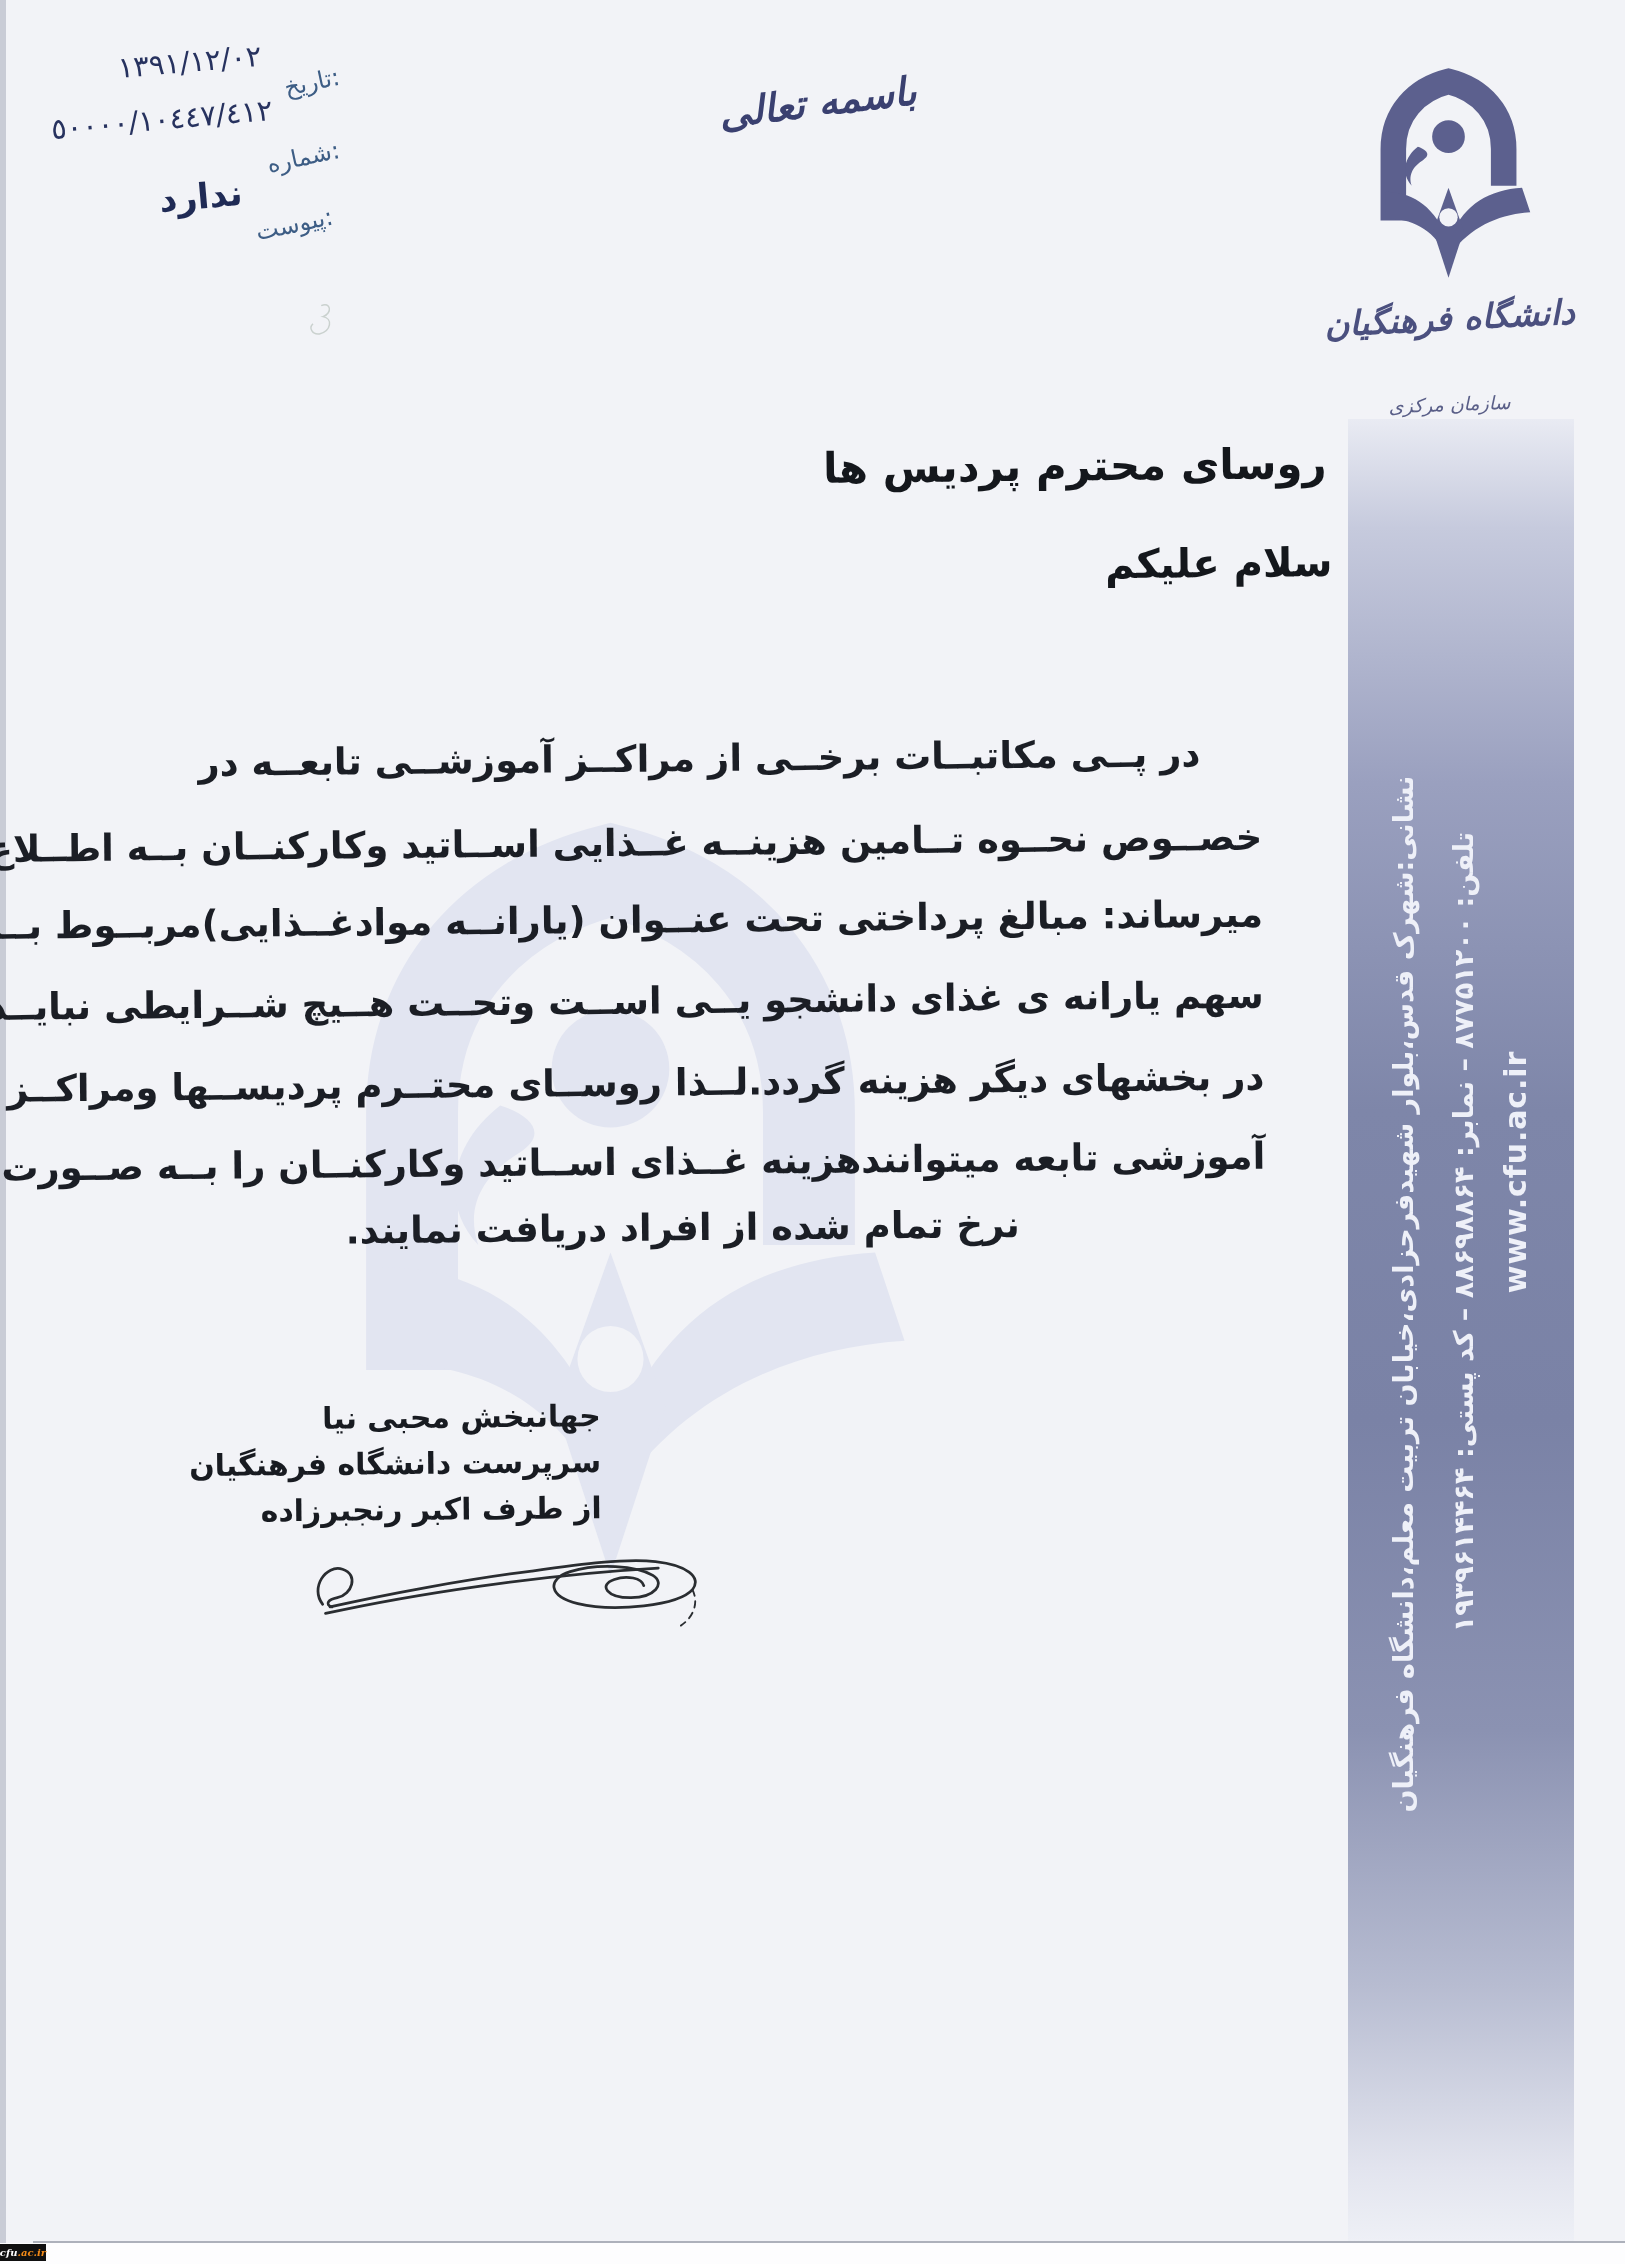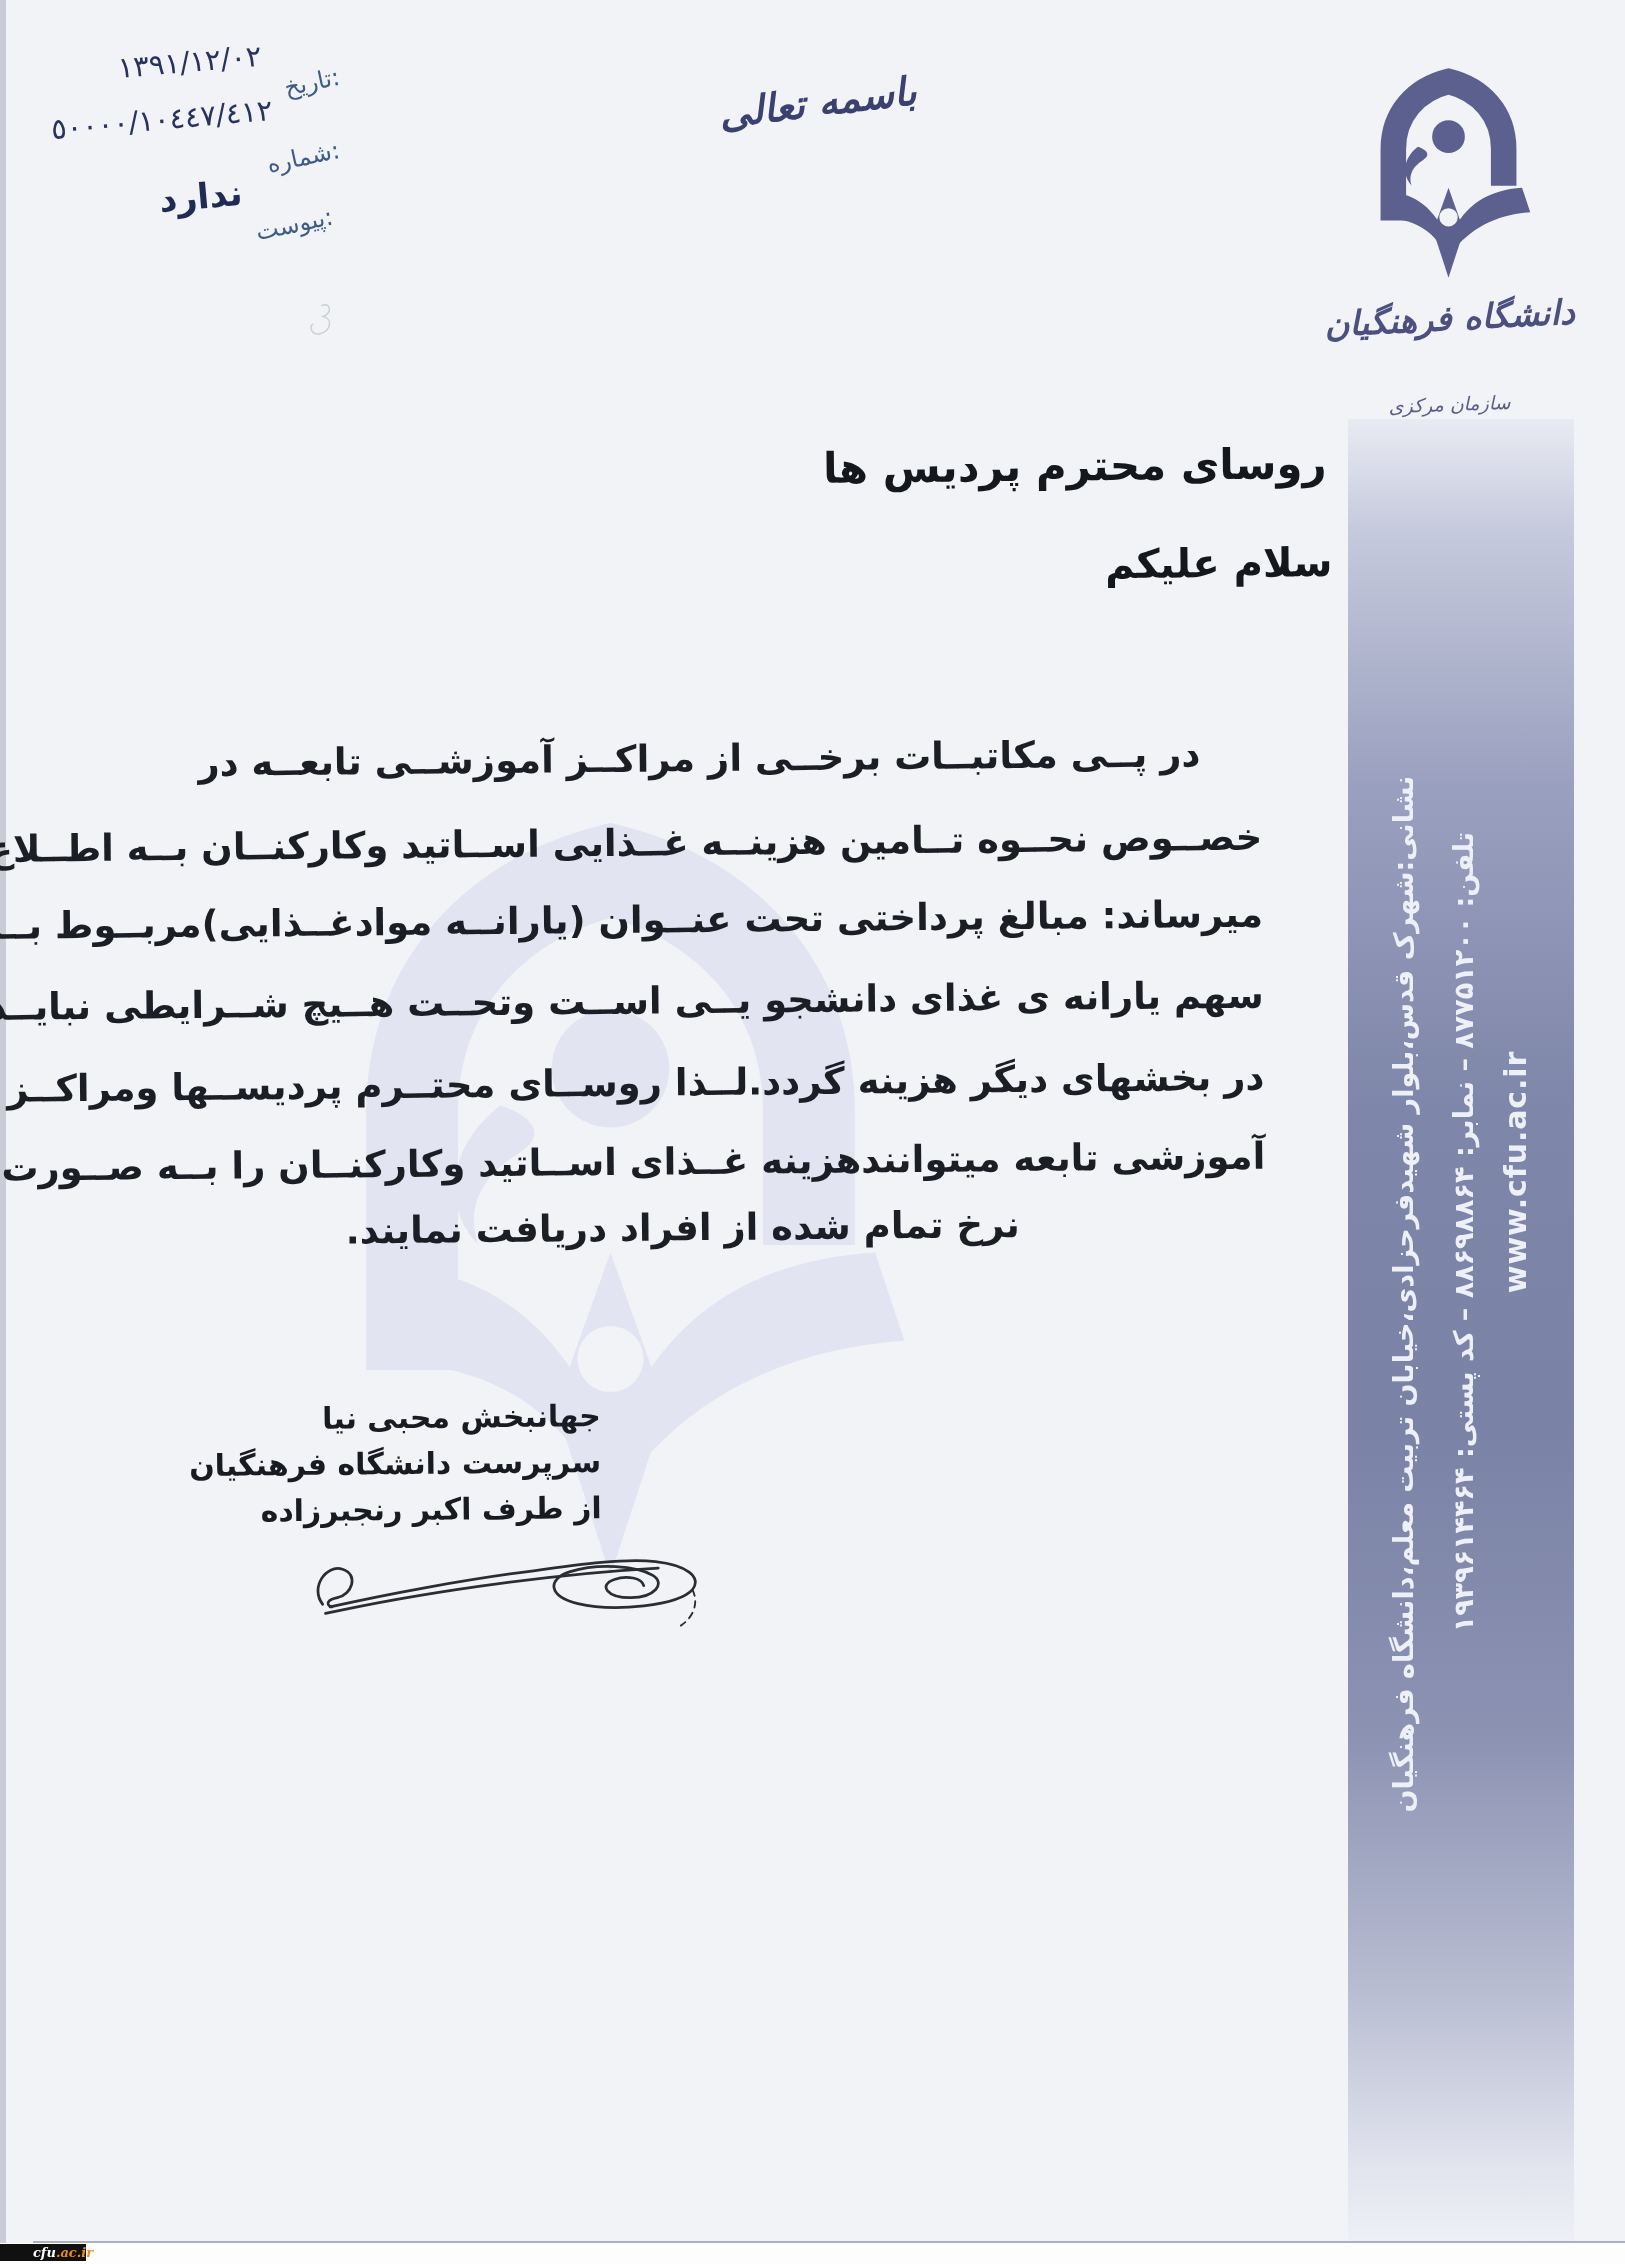--- a/index.html
+++ b/index.html
@@ -80,21 +80,21 @@
   .sig-line{font-size:30px;font-weight:bold;line-height:46px;white-space:nowrap;color:#181b21;}
   .sig-scribble{position:absolute;left:298px;top:1526px;width:413px;height:115px;}
   
   .pencil{position:absolute;left:303px;top:301px;width:41px;height:44px;opacity:.45;}
   
   .scan-line{position:absolute;left:33px;right:0;top:2241px;height:1.8px;background:#adb1bb;z-index:6;}
   .scan-bottom{position:absolute;left:0;right:0;top:2243px;height:22px;background:#fdfdfe;z-index:6;}
   .cfu-badge{
     position:absolute;left:0;top:2244px;height:17.4px;width:46px;background:#101010;z-index:7;
     display:flex;align-items:center;justify-content:center;
-    font-family:"DejaVu Serif",serif;font-style:italic;font-weight:bold;font-size:13px;line-height:17.4px;white-space:nowrap;padding-left:40px;
+    font-family:"DejaVu Serif",serif;font-style:italic;font-weight:bold;font-size:10px;line-height:17.4px;white-space:nowrap;
   }
   .cfu-badge .c1{color:#ffffff;}
   .cfu-badge .c2{color:#f28a18;}
 </style>
 </head>
 <body>
 
 <svg width="0" height="0" style="position:absolute">
   <defs>
     <g id="emblem">

